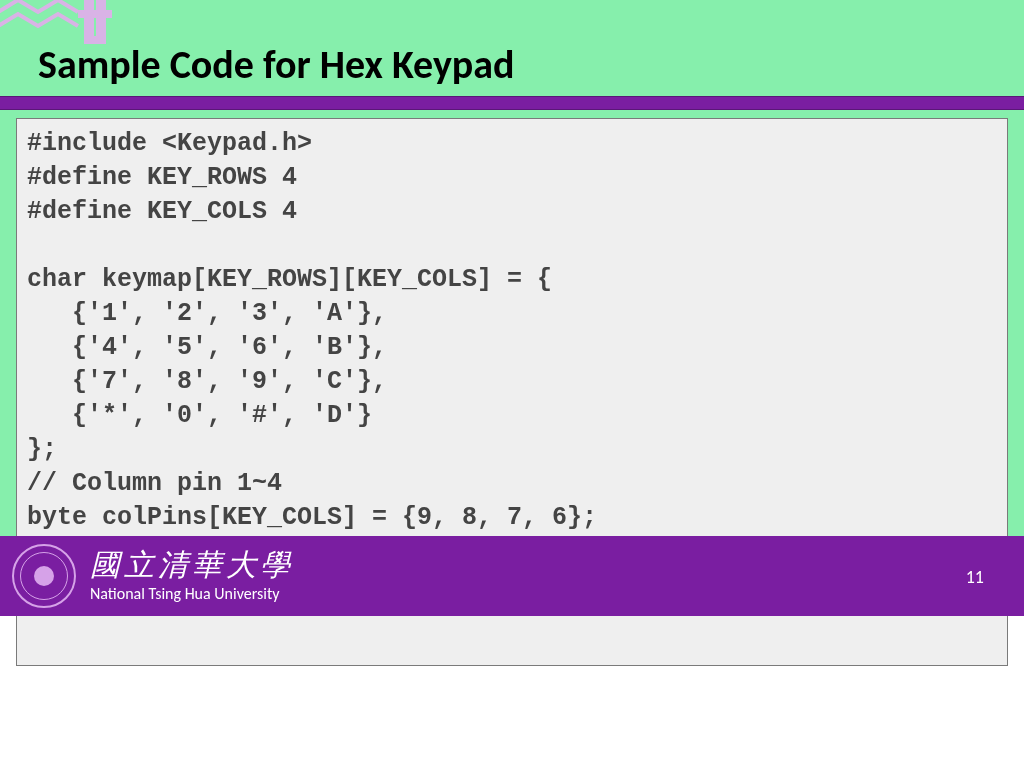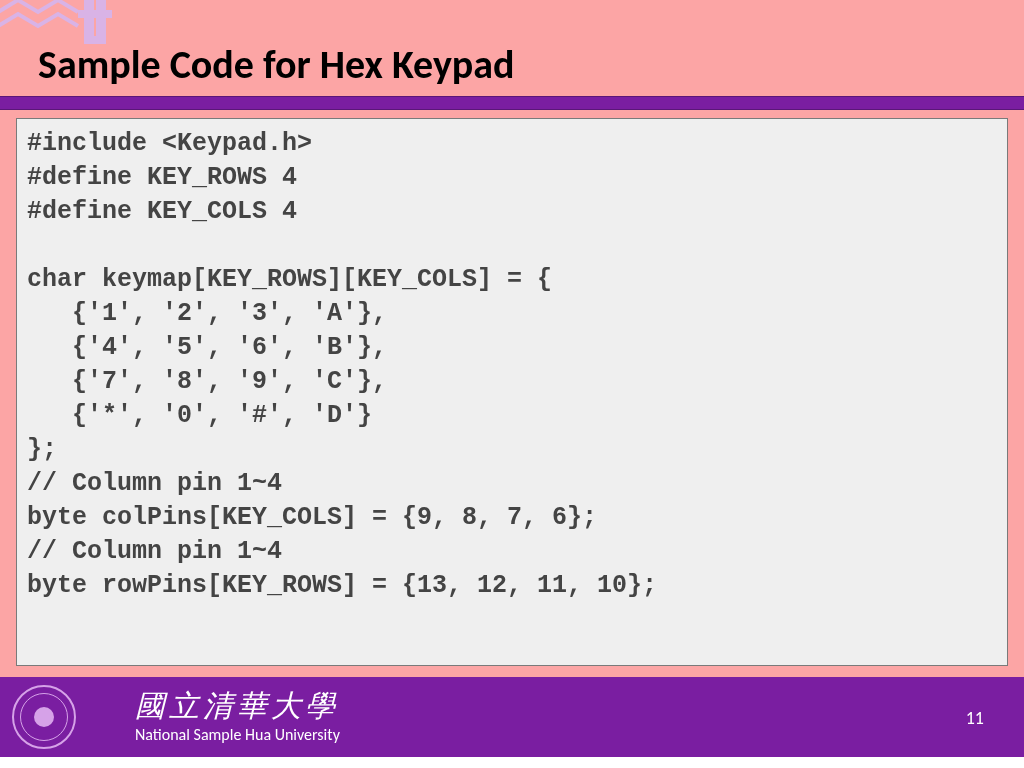--- a/index.html
+++ b/index.html
@@ -1,34 +1,34 @@
 <!DOCTYPE html>
 <html><head>
 <meta charset="utf-8">
 <style>
   * { margin: 0; padding: 0; box-sizing: border-box; }
   html, body { width: 1024px; height: 768px; overflow: hidden; font-family: Calibri, Arial, sans-serif; background: #fff; }
-  .slide { position: relative; width: 1024px; height: 757px; background: #fca5a5; }
+  .slide { position: relative; width: 1024px; height: 616px; background: #86efac; }
 
   
   .top-logo { position: absolute; top: -8px; left: -4px; width: 160px; height: 60px; }
   .top-logo svg { width: 100%; height: 100%; }
 
   
   .title { position: absolute; top: 40px; left: 38px; font-size: 40px; font-weight: 700; color: #000; }
 
   
   .divider { position: absolute; top: 96px; left: 0; width: 1024px; height: 14px; background: #7a1ea1; border-top: 1px solid #5a1778; border-bottom: 1px solid #5a1778; }
 
   
   .codebox { position: absolute; top: 118px; left: 16px; width: 992px; height: 548px; background: #efefef; border: 1px solid #7a7a7a; padding: 8px 10px; }
   .codebox pre { font-family: "Courier New", monospace; font-size: 25px; font-weight: 700; color: #444; line-height: 1.36; white-space: pre; }
 
   
-  .footer { position: absolute; bottom: 0; left: 0; width: 1024px; height: 80px; background: #7a1ea1; color: #fff; display: flex; align-items: center; gap: 45px; }
+  .footer { position: absolute; bottom: 0; left: 0; width: 1024px; height: 80px; background: #7a1ea1; color: #fff; display: flex; align-items: center; }
   .footer-seal { width: 64px; height: 64px; margin-left: 12px; border-radius: 50%; border: 2px solid #d6a2e8; position: relative; overflow: hidden; }
   .footer-seal::before { content: ""; position: absolute; inset: 6px; border: 1px solid #d6a2e8; border-radius: 50%; }
   .footer-seal::after { content: ""; position: absolute; top: 50%; left: 50%; width: 20px; height: 20px; margin: -10px 0 0 -10px; background: #d6a2e8; border-radius: 50%; }
   .footer-text { margin-left: 14px; display: flex; flex-direction: column; }
   .footer-text .ch { font-family: "Songti SC", "SimSun", serif; font-style: italic; font-size: 30px; line-height: 1; letter-spacing: 4px; color: #fff; }
   .footer-text .en { font-size: 16px; margin-top: 4px; color: #fff; }
   .page-num { position: absolute; right: 40px; bottom: 28px; color: #fff; font-size: 18px; }
 </style>
 </head>
 <body>
@@ -68,18 +68,18 @@
 // Column pin 1~4
 byte colPins[KEY_COLS] = {9, 8, 7, 6};
 // Column pin 1~4
 byte rowPins[KEY_ROWS] = {13, 12, 11, 10};</pre>
   </div>
 
   <div class="footer">
     <div class="footer-seal"></div>
     <div class="footer-text">
       <span class="ch">國立清華大學</span>
-      <span class="en">National Sample Hua University</span>
+      <span class="en">National Tsing Hua University</span>
     </div>
     <div class="page-num">11</div>
   </div>
 
 </div>
 
 </body></html>

